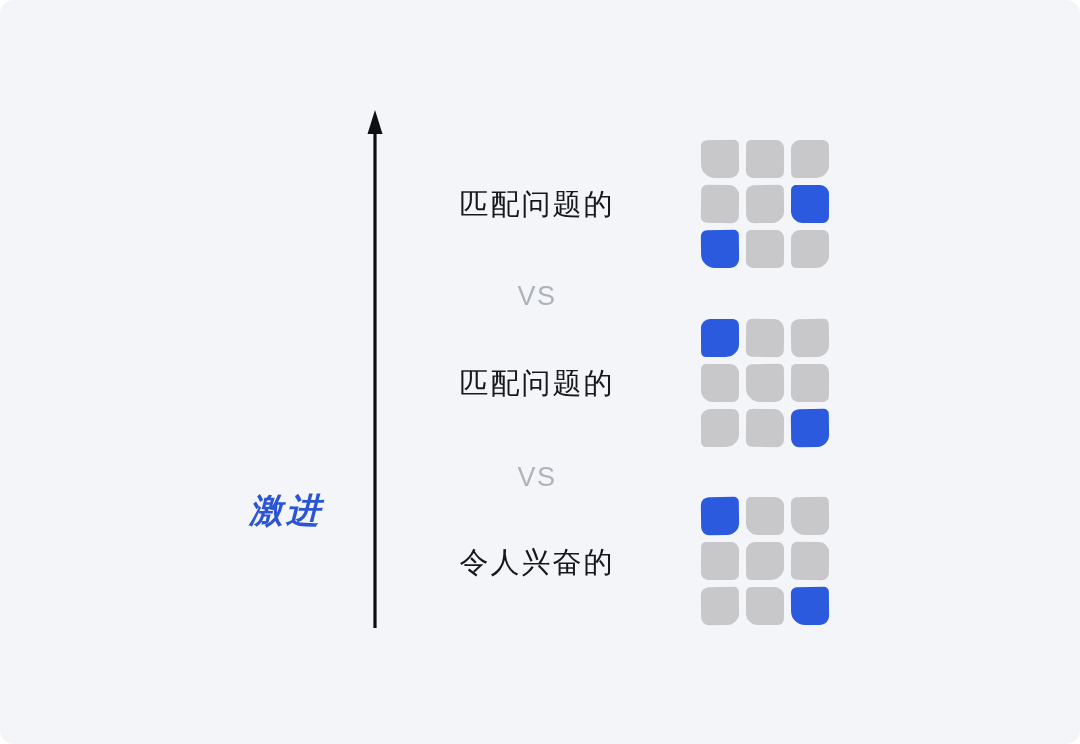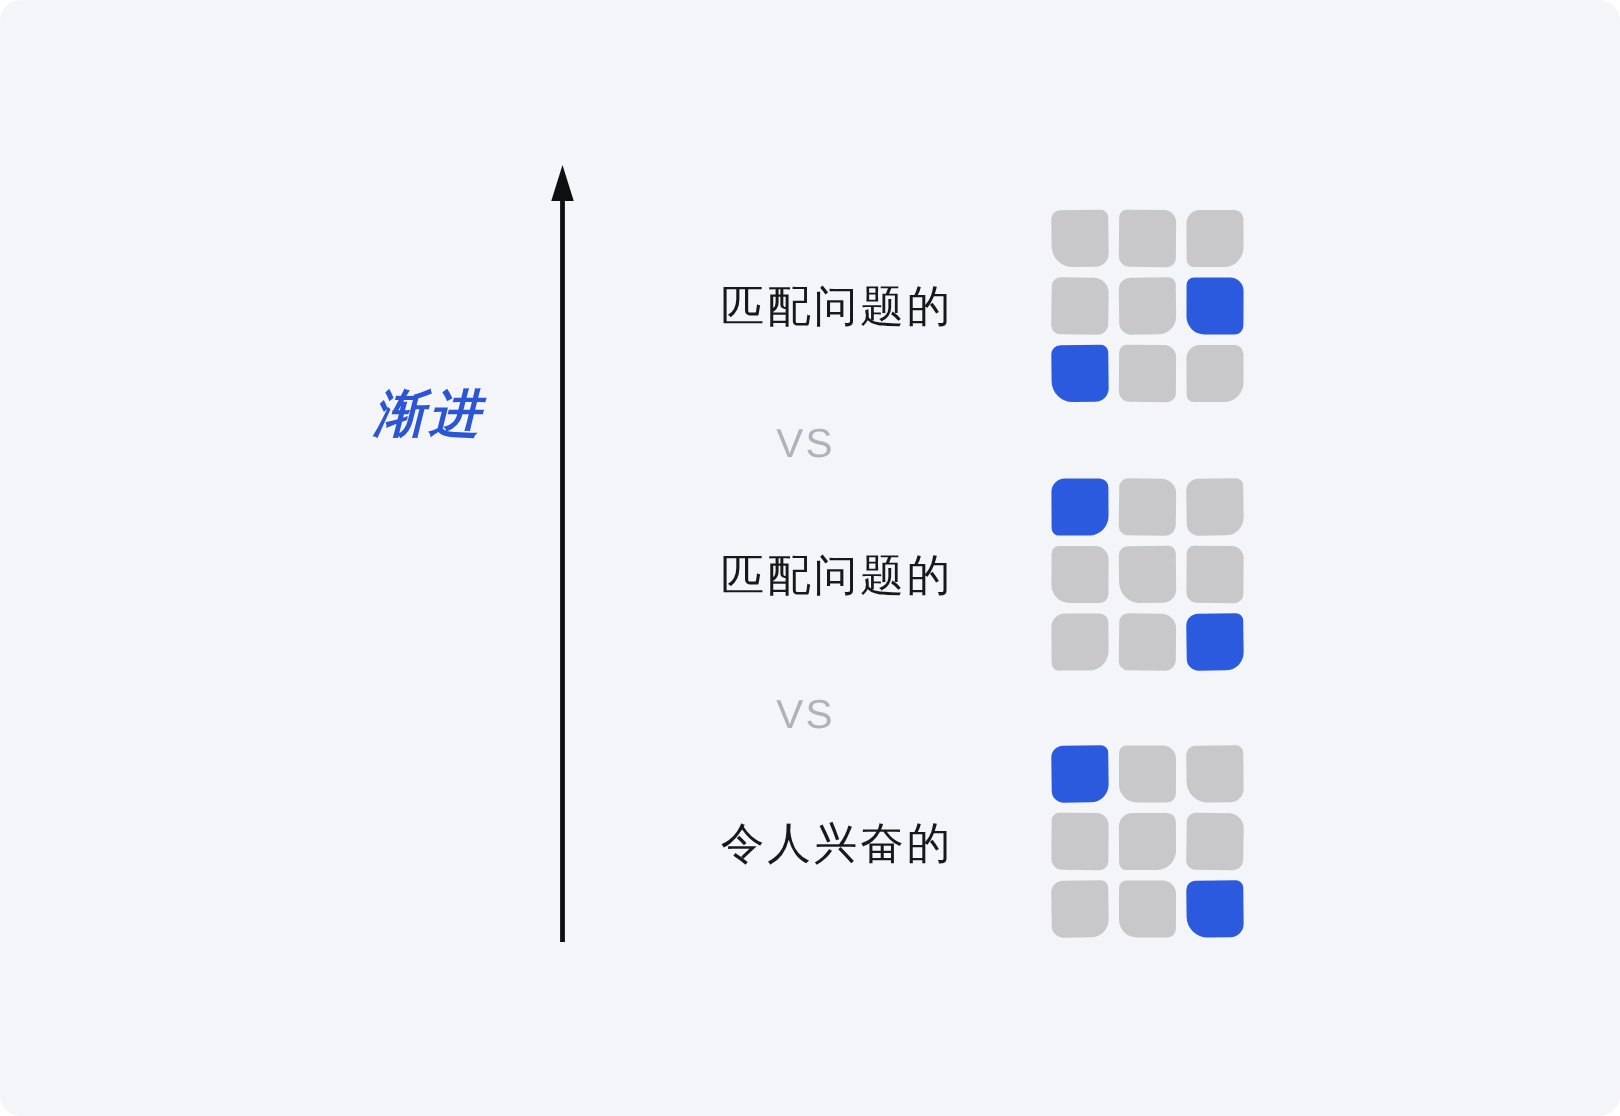--- a/index.html
+++ b/index.html
@@ -14,21 +14,21 @@
   }
   .axis-arrow{position:absolute;left:355px;top:106px;}
   .axis-label{
     position:absolute;transform:translate(-50%,-50%);
     font-size:34px;font-weight:700;font-style:italic;
     color:var(--label-blue);letter-spacing:3px;white-space:nowrap;
   }
   .axis-label.top{left:286px;top:276px;}
   .axis-label.bottom{left:286px;top:511px;}
   .cmp-label{
-    position:absolute;left:558px;transform:translate(-50%,-50%);
+    position:absolute;left:537px;transform:translate(-50%,-50%);
     font-size:29px;color:var(--text);letter-spacing:2px;white-space:nowrap;
   }
   .vs{
     position:absolute;left:537px;transform:translate(-50%,-50%);
     font-size:27px;font-weight:500;color:var(--vs);letter-spacing:1.5px;
   }
   .grid{
     position:absolute;left:701px;
     display:grid;grid-template-columns:repeat(3,38px);grid-auto-rows:38px;gap:7px;
   }
@@ -38,21 +38,21 @@
 </head>
 <body>
 
 <div class="canvas">
 
   <svg class="axis-arrow" width="40" height="526" viewBox="0 0 40 526" aria-hidden="true">
     <line x1="20" y1="522" x2="20" y2="24" stroke="var(--ink)" stroke-width="3.2"></line>
     <polygon points="20,4 12.5,28 27.5,28" fill="var(--ink)"></polygon>
   </svg>
 
-  <div class="axis-label top">渐进</div>
+  <div class="axis-label bottom">激进</div>
 
   <div class="cmp-label" style="top:205px">匹配问题的</div>
   <div class="vs" style="top:296px">VS</div>
   <div class="cmp-label" style="top:384px">匹配问题的</div>
   <div class="vs" style="top:477px">VS</div>
   <div class="cmp-label" style="top:563px">令人兴奋的</div>
 
   <div class="grid" style="top:140px">
       <div class="sq" style="border-radius: 6px 5px 9px 14px; transform: rotate(-0.6deg);"></div>
       <div class="sq" style="border-radius: 5px 8px 6px 7px; transform: rotate(0.4deg);"></div>

